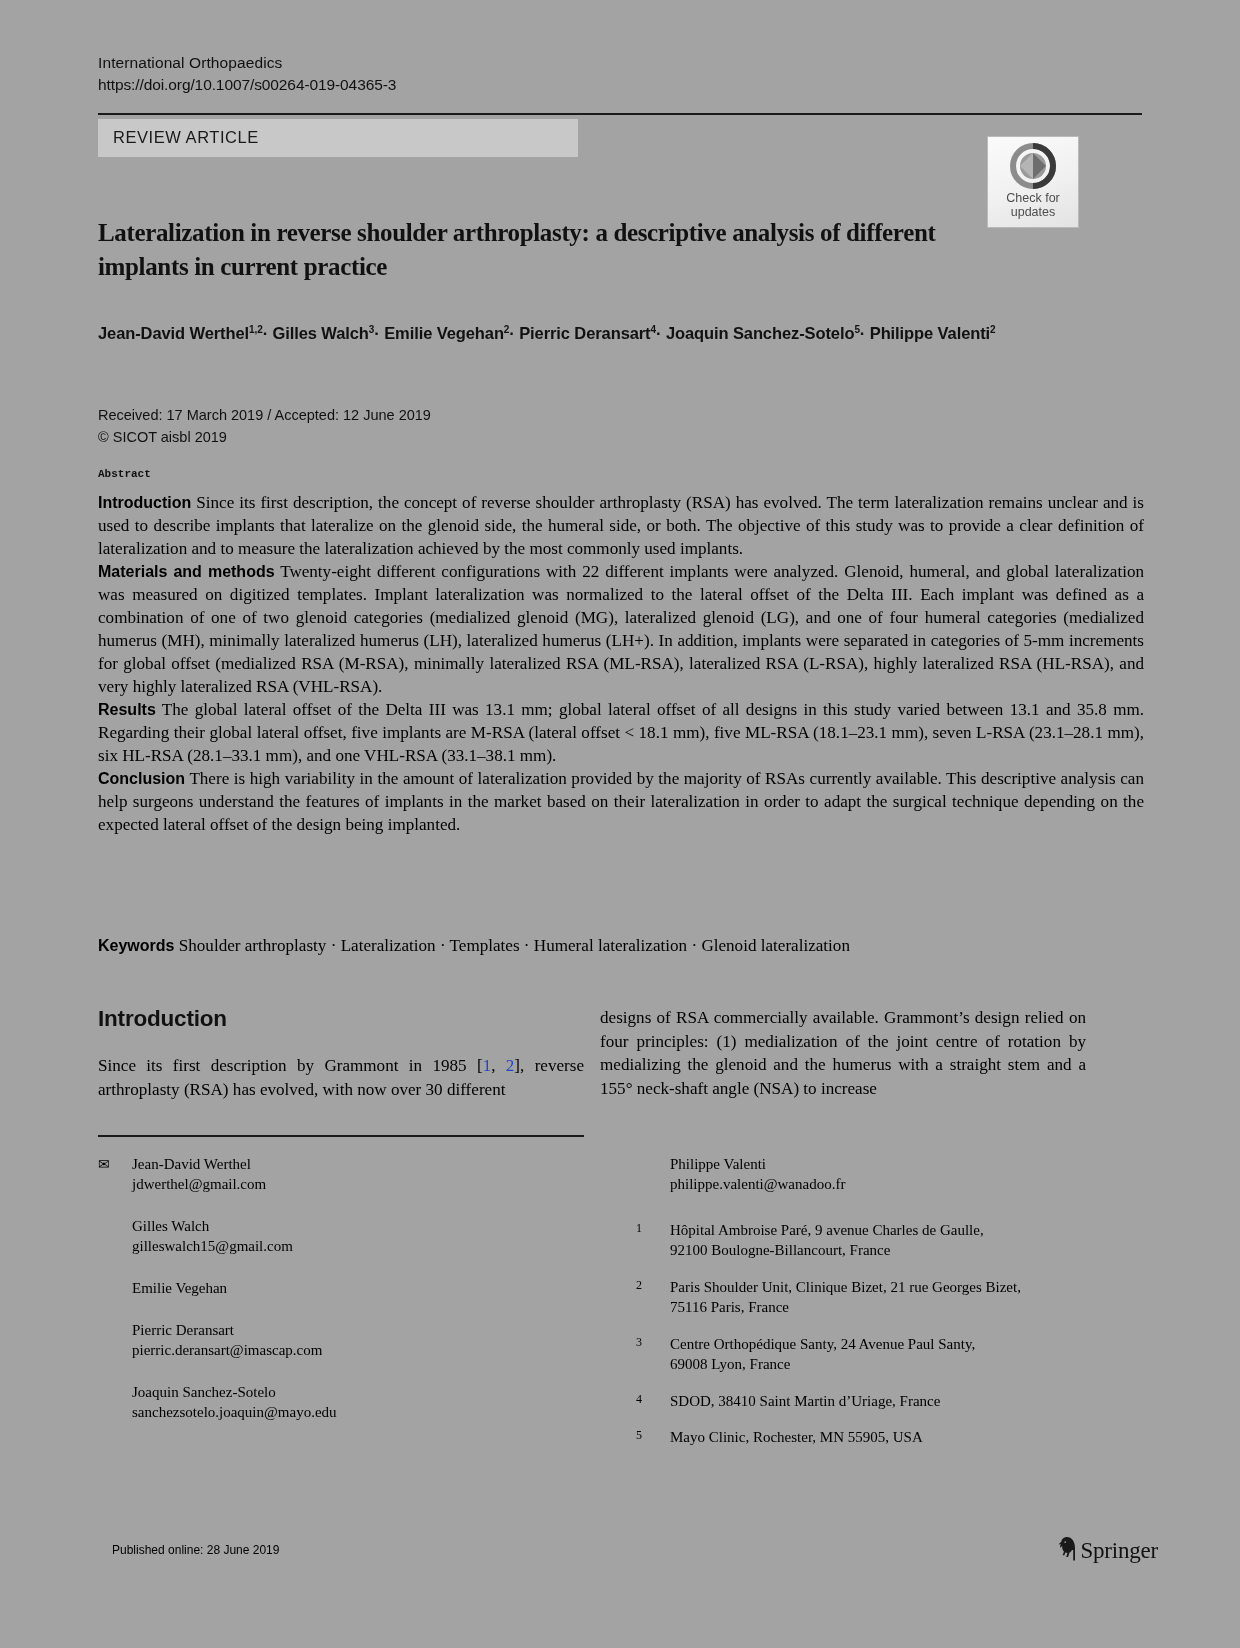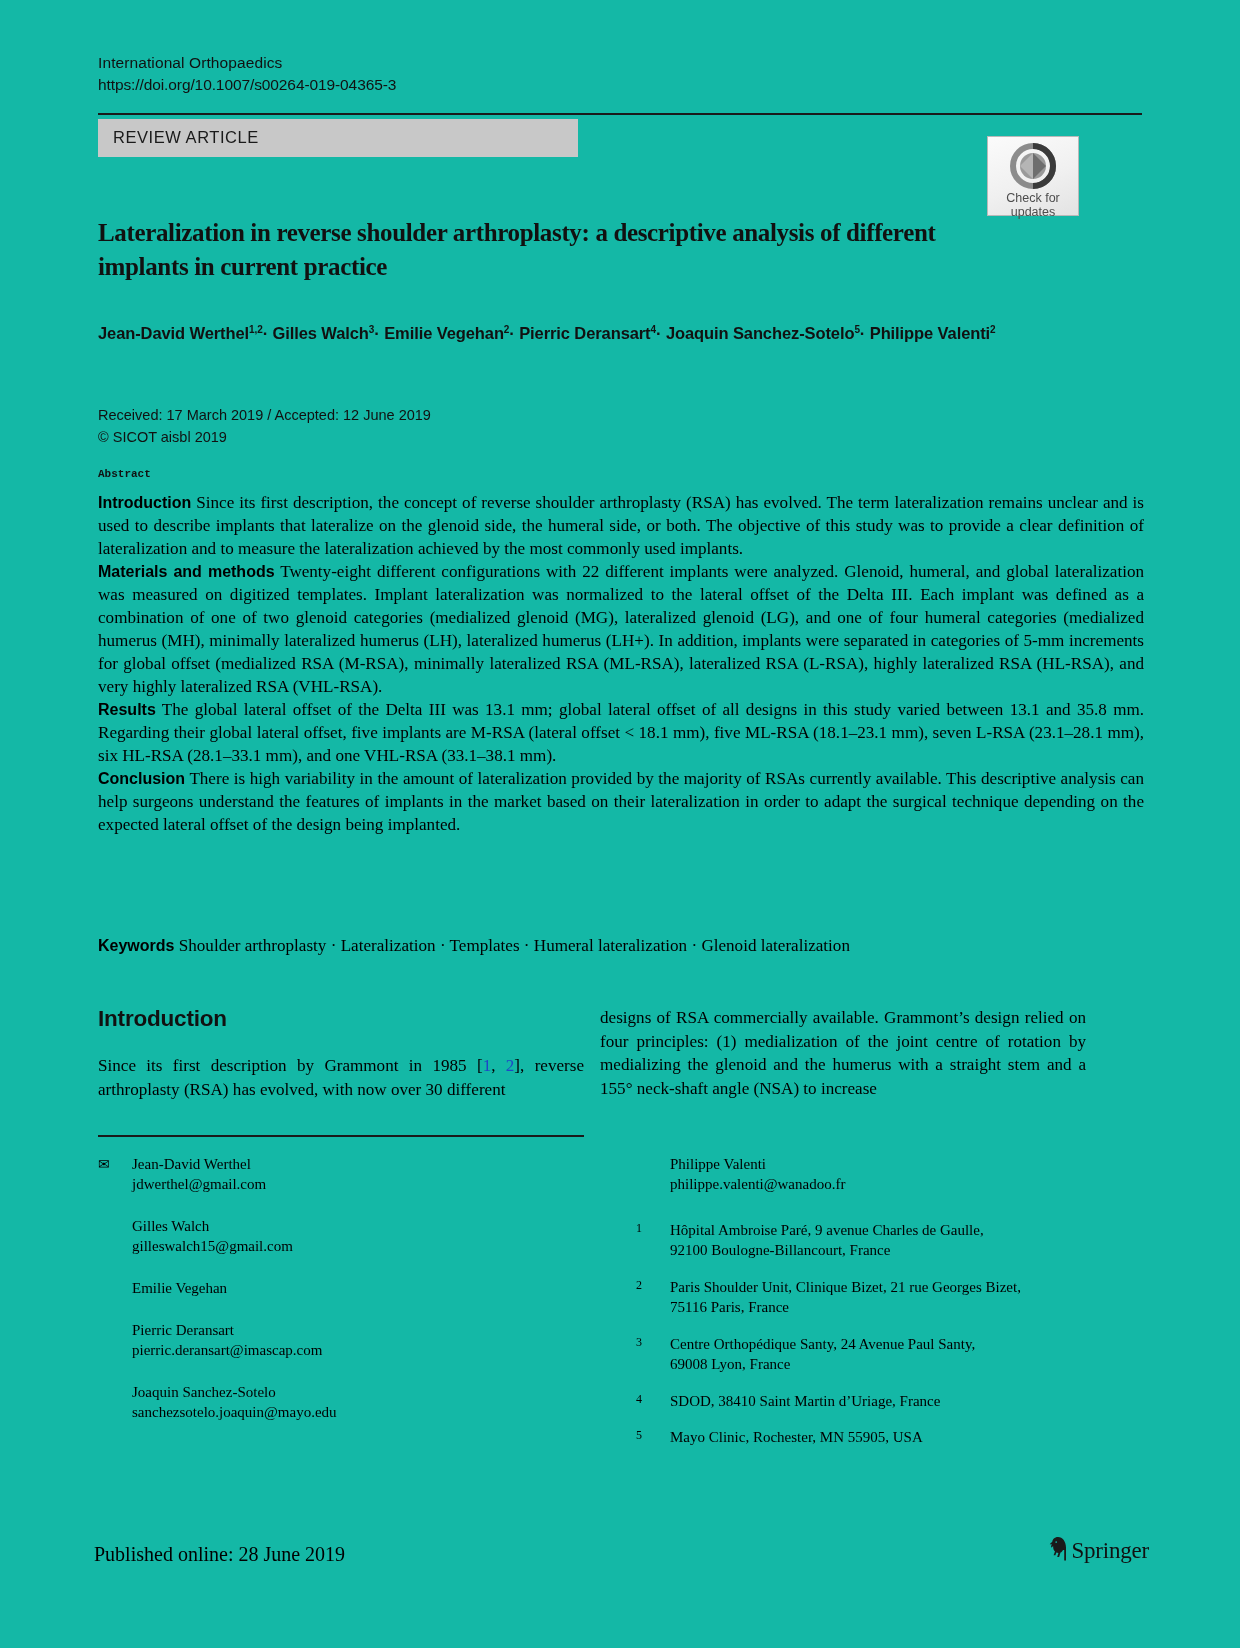--- a/index.html
+++ b/index.html
@@ -4,21 +4,21 @@
 <style>
   html, body {
     margin: 0;
     padding: 0;
     background: #ffffff;
   }
   .page {
     position: relative;
     width: 1240px;
     height: 1648px;
-    background: #14b8a6;
+    background: #a3a3a3;
     box-sizing: border-box;
     overflow: hidden;
     font-family: "Liberation Serif", serif;
     color: #000000;
   }
 
   
   .masthead {
     position: absolute;
     left: 98px;
@@ -58,21 +58,21 @@
     letter-spacing: .55px;
     color: #1a1a1a;
   }
 
   
   .crossmark {
     position: absolute;
     left: 987px;
     top: 136px;
     width: 92px;
-    height: 80px;
+    height: 92px;
     border: 1px solid #b9b9b9;
     background: linear-gradient(160deg,#fbfbfb 0%,#f0f0f0 55%,#e3e3e3 100%);
     box-sizing: border-box;
     display: flex;
     flex-direction: column;
     align-items: center;
     justify-content: flex-start;
     padding-top: 6px;
   }
   .crossmark-mark {
@@ -270,31 +270,31 @@
     flex: 0 0 34px;
     font-size: 12px;
     vertical-align: super;
     padding-top: 0px;
   }
   .affil .addr { flex: 1 1 auto; }
 
   
   .published {
     position: absolute;
-    left: 94px;
+    left: 112px;
     top: 1543px;
-    font-family: Liberation Serif, serif;
-    font-size: 20px;
+    font-family: Liberation Sans, sans-serif;
+    font-size: 12px;
     color: #000;
   }
 
   
   .springer {
     position: absolute;
-    right: 91px;
+    right: 82px;
     top: 1536px;
     display: flex;
     align-items: center;
     gap: 2px;
   }
   .springer-word {
     font-family: "Liberation Serif", serif;
     font-size: 23px;
     color: #111;
     letter-spacing: -0.2px;

